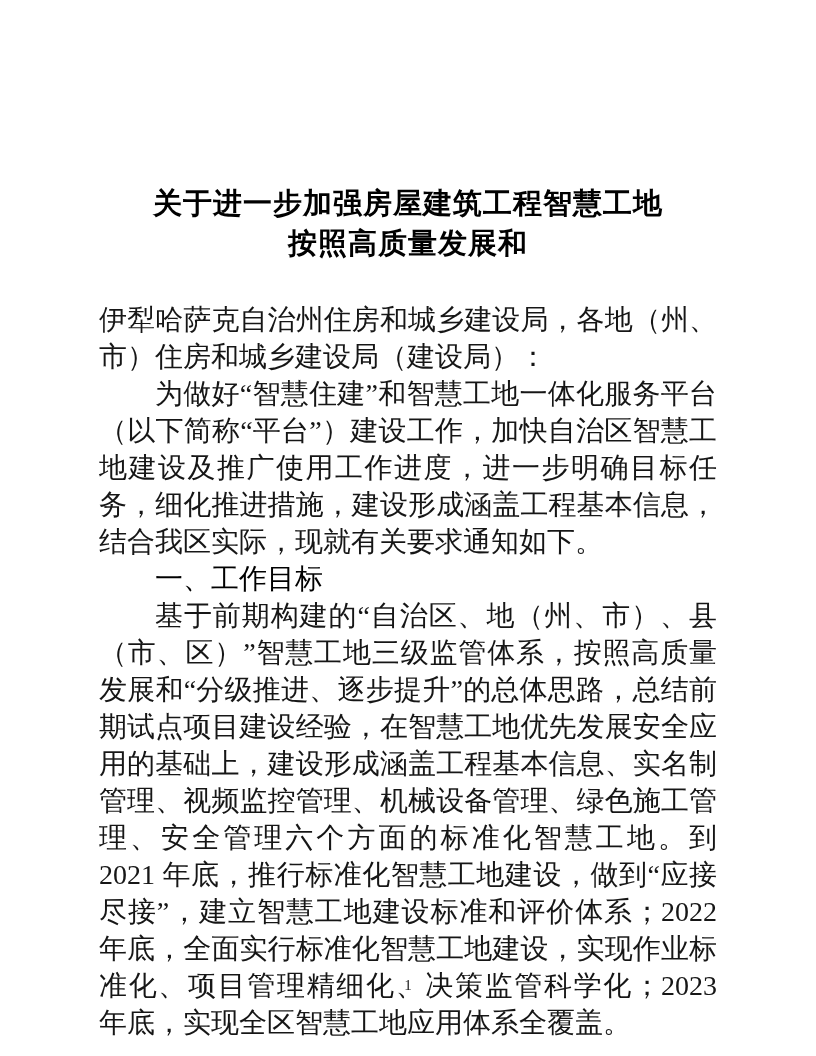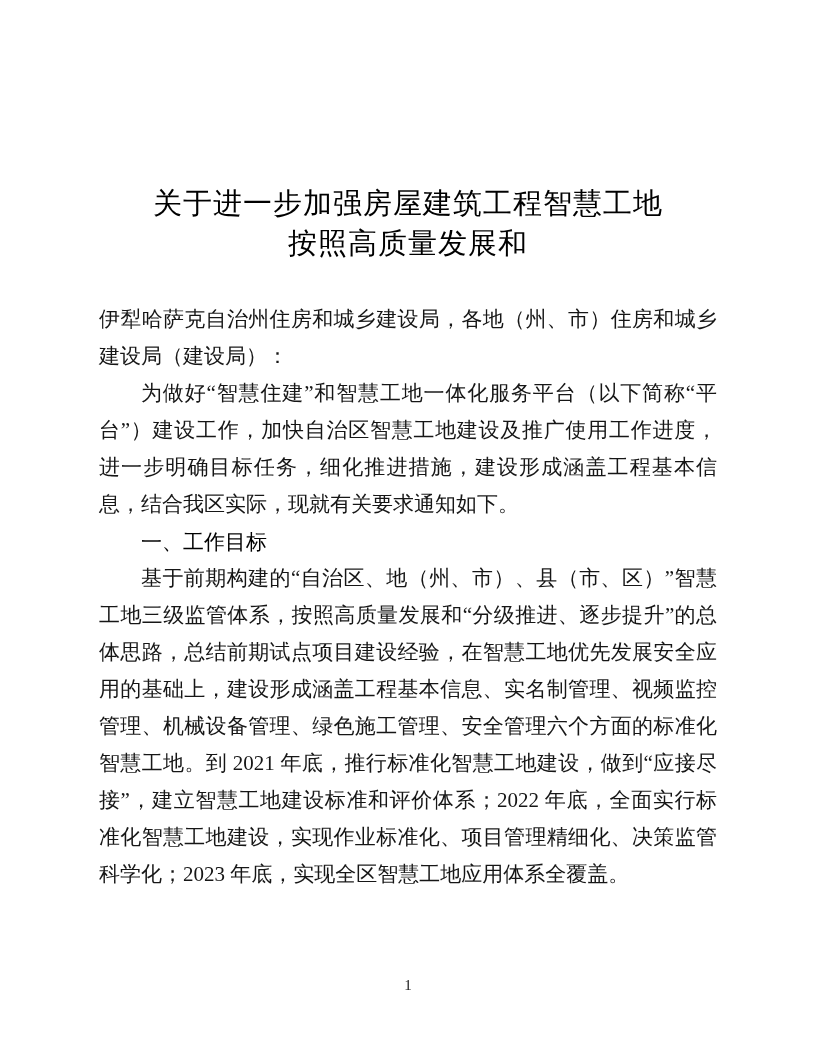--- a/index.html
+++ b/index.html
@@ -17,33 +17,33 @@
     color: #000000;
     font-family: "Liberation Serif", "DejaVu Serif", serif;
     overflow: hidden;
   }
 
   .doc-title {
     margin: 183px 98px 0 98px;
     text-align: center;
     font-size: 29px;
     line-height: 40px;
-    font-weight: normal;
+    font-weight: bold;
     color: #000000;
     letter-spacing: 1px;
   }
 
   .title-line {
     display: block;
     white-space: nowrap;
   }
 
   .doc-body {
     margin: 38px 99px 0 99px;
-    font-size: 21px;
+    font-size: 28px;
     line-height: 37px;
     text-align: justify;
     text-justify: inter-ideograph;
     color: #161616;
   }
 
   .para {
     margin: 0;
   }
 

